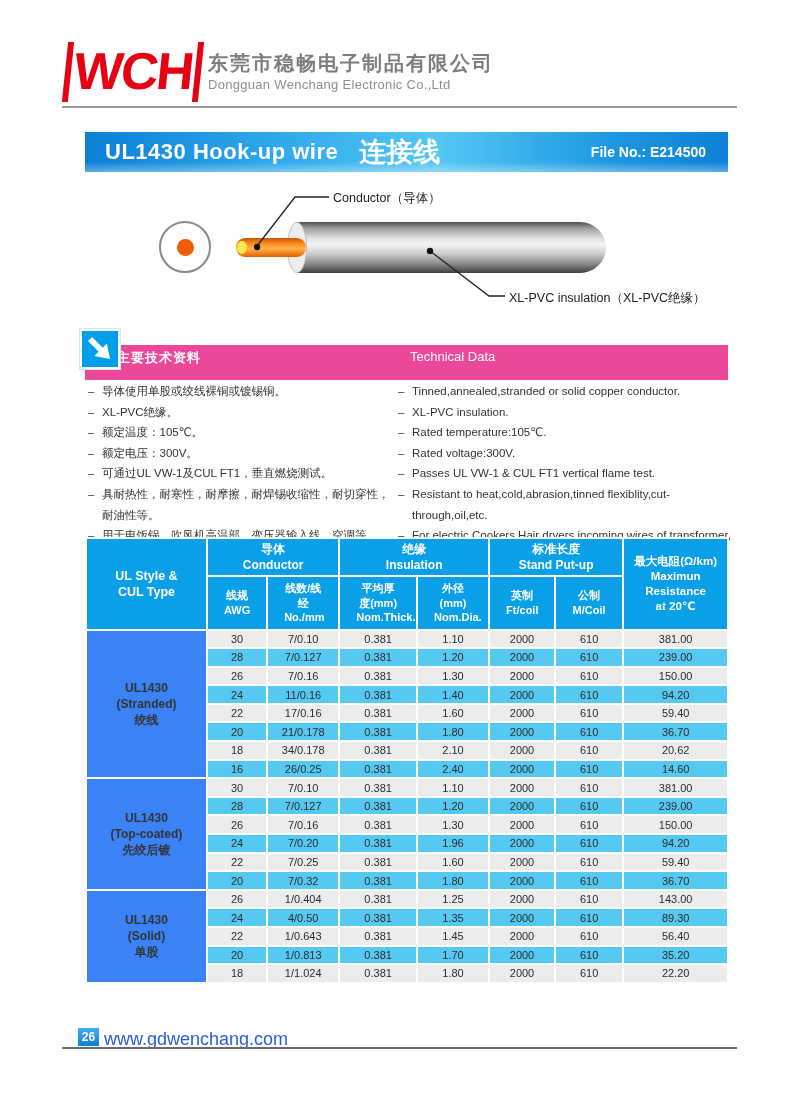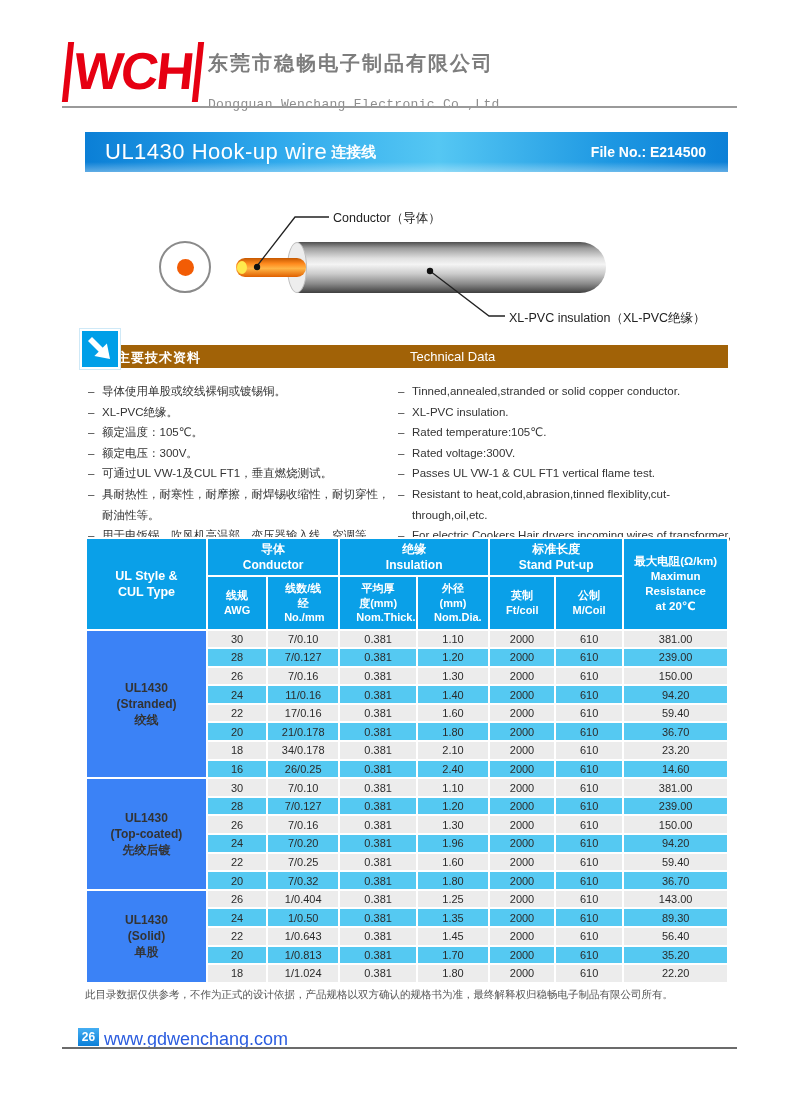--- a/index.html
+++ b/index.html
@@ -5,53 +5,53 @@
   * { margin:0; padding:0; box-sizing:border-box; }
   html,body { background:#fff; }
   body { font-family:"Liberation Sans","DejaVu Sans",sans-serif; }
   .page { position:relative; width:800px; height:1093px; background:#fff; overflow:hidden; margin:0 auto; }
 
   
   .logo-block { position:absolute; left:62px; top:40px; height:64px; display:flex; align-items:center; }
   .logo-mark { display:flex; align-items:stretch; height:60px; transform:skewX(-6deg); }
   .logo-mark .lbar { width:6px; background:#E60012; margin:0 3px; }
   .logo-mark .lchar { color:#E60012; font-weight:bold; font-size:52px; line-height:58px; letter-spacing:-2px; font-family:"Liberation Sans",sans-serif; }
-  .company { position:absolute; left:208px; top:50px;font-family:Liberation Mono, monospace; }
+  .company { position:absolute; left:208px; top:50px; }
   .company .zh { font-size:20px; font-weight:bold; color:#7d7d7d; letter-spacing:2px; }
-  .company .en { font-size:13px; color:#8e8e8e; margin-top:20px; letter-spacing:0.3px; }
+  .company .en { font-size:13px; color:#8e8e8e; margin-top:0; letter-spacing:0.3px; }
   .rule-top { position:absolute; left:62px; top:106px; width:675px; height:2px; background:#9a9a9a; }
 
   
   .banner { position:absolute; left:85px; top:132px; width:643px; height:40px;
     background:linear-gradient(90deg,#0B7FD6 0%,#2FA9EC 30%,#55C7F3 55%,#1D97E2 82%,#0C80D7 100%);
     display:flex; align-items:center; color:#fff; }
   .banner::after { content:""; position:absolute; left:0; right:0; bottom:0; height:10px;
     background:linear-gradient(180deg,rgba(255,255,255,0) 0%,rgba(255,255,255,0.35) 100%); pointer-events:none; }
-  .banner .t-en { font-size:22px; font-weight:normal; margin-left:20px; letter-spacing:0.5px; }
-  .banner .t-zh { font-size:15px; font-weight:bold; margin-left:4px; }
+  .banner .t-en { font-size:22px; font-weight:bold; margin-left:20px; letter-spacing:0.5px; }
+  .banner .t-zh { font-size:27px; font-weight:bold; margin-left:21px; }
   .banner .fileno { position:absolute; right:22px; font-size:14px; font-weight:bold;margin-left:40px; }
 
   
-  .diagram { position:absolute; left:85px; top:190px; width:643px; height:150px; }
+  .diagram { position:absolute; left:85px; top:170px; width:643px; height:150px; }
   .xsec { position:absolute; left:74px; top:51px; width:52px; height:52px; border:2px solid #8a8a8a; border-radius:50%; background:#fff; }
   .xsec .core { position:absolute; left:50%; top:50%; width:17px; height:17px; margin:-8.5px 0 0 -8.5px; border-radius:50%; background:#F25C05; }
   .rod { position:absolute; left:151px; top:68px; width:70px; height:19px; border-radius:9px;
     background:linear-gradient(180deg,#C65800 0%,#FF8A1E 30%,#FFB547 55%,#E06000 100%); }
   .rod .glint { position:absolute; left:1px; top:3px; width:10px; height:13px; border-radius:50%; background:#FFE94D; }
   .cyl { position:absolute; left:211px; top:52px; width:310px; height:51px;
     border-radius:4px 26px 26px 4px / 4px 50% 50% 4px;
     background:linear-gradient(180deg,#4e4e4e 0%,#9c9c9c 12%,#e0e0e0 32%,#f4f4f4 44%,#cccccc 62%,#8a8a8a 82%,#3f3f3f 100%); }
   .cyl .cap { position:absolute; left:-9px; top:0; width:20px; height:51px; border-radius:50%; background:#ededed; border:1px solid #bdbdbd; }
   .diagram svg.leaders { position:absolute; inset:0; }
   .dlabel { position:absolute; font-size:12.5px; color:#222; white-space:nowrap; }
   .dlabel.conductor { left:248px; top:20px; }
   .dlabel.insulation { left:424px; top:120px; }
 
   
-  .tech-bar { position:absolute; left:85px; top:345px; width:643px; height:23px; background:#a16207; color:#fff; }
+  .tech-bar { position:absolute; left:85px; top:345px; width:643px; height:35px; background:#ec4899; color:#fff; }
   .tech-bar .zh { position:absolute; left:32px; top:4px; font-size:13px; font-weight:bold; letter-spacing:1px; }
   .tech-bar .en { position:absolute; left:325px; top:4px; font-size:13px; }
   .tech-icon { position:absolute; left:80px; top:329px; width:40px; height:40px; background:#009FE8; border:2px solid #fff; outline:1px solid #cfe9f7; }
   .tech-icon svg { position:absolute; inset:3px; }
 
   .bullets-zh { position:absolute; left:88px; top:381px; width:312px; }
   .bullets-en { position:absolute; left:398px; top:381px; width:334px; }
   .bullet-row { display:flex; font-size:11.5px; color:#333; line-height:20.6px; }
   .bullet-row .dash { width:14px; flex:0 0 14px; }
   .bullet-row .txt { flex:1; }
@@ -279,21 +279,21 @@
             <td class="cell row-cyan">610</td>
             <td class="cell row-cyan">36.70</td>
           </tr>
           <tr>
             <td class="cell row-gray">18</td>
             <td class="cell row-gray">34/0.178</td>
             <td class="cell row-gray">0.381</td>
             <td class="cell row-gray">2.10</td>
             <td class="cell row-gray">2000</td>
             <td class="cell row-gray">610</td>
-            <td class="cell row-gray">23.20</td>
+            <td class="cell row-gray">20.62</td>
           </tr>
           <tr>
             <td class="cell row-cyan">16</td>
             <td class="cell row-cyan">26/0.25</td>
             <td class="cell row-cyan">0.381</td>
             <td class="cell row-cyan">2.40</td>
             <td class="cell row-cyan">2000</td>
             <td class="cell row-cyan">610</td>
             <td class="cell row-cyan">14.60</td>
           </tr>
@@ -361,21 +361,21 @@
             <td class="cell row-gray">26</td>
             <td class="cell row-gray">1/0.404</td>
             <td class="cell row-gray">0.381</td>
             <td class="cell row-gray">1.25</td>
             <td class="cell row-gray">2000</td>
             <td class="cell row-gray">610</td>
             <td class="cell row-gray">143.00</td>
           </tr>
           <tr>
             <td class="cell row-cyan">24</td>
-            <td class="cell row-cyan">1/0.50</td>
+            <td class="cell row-cyan">4/0.50</td>
             <td class="cell row-cyan">0.381</td>
             <td class="cell row-cyan">1.35</td>
             <td class="cell row-cyan">2000</td>
             <td class="cell row-cyan">610</td>
             <td class="cell row-cyan">89.30</td>
           </tr>
           <tr>
             <td class="cell row-gray">22</td>
             <td class="cell row-gray">1/0.643</td>
             <td class="cell row-gray">0.381</td>
@@ -399,20 +399,19 @@
             <td class="cell row-gray">0.381</td>
             <td class="cell row-gray">1.80</td>
             <td class="cell row-gray">2000</td>
             <td class="cell row-gray">610</td>
             <td class="cell row-gray">22.20</td>
           </tr>
         </tbody>
       </table>
   </div>
 
-  <div class="note">此目录数据仅供参考，不作为正式的设计依据，产品规格以双方确认的规格书为准，最终解释权归稳畅电子制品有限公司所有。</div>
   <div class="footer">
     <span class="pagebox">26</span>
     <a class="siteurl" href="#">www.gdwenchang.com</a>
   </div>
   <div class="rule-bottom"></div>
 
 </div>
 
 </body></html>

